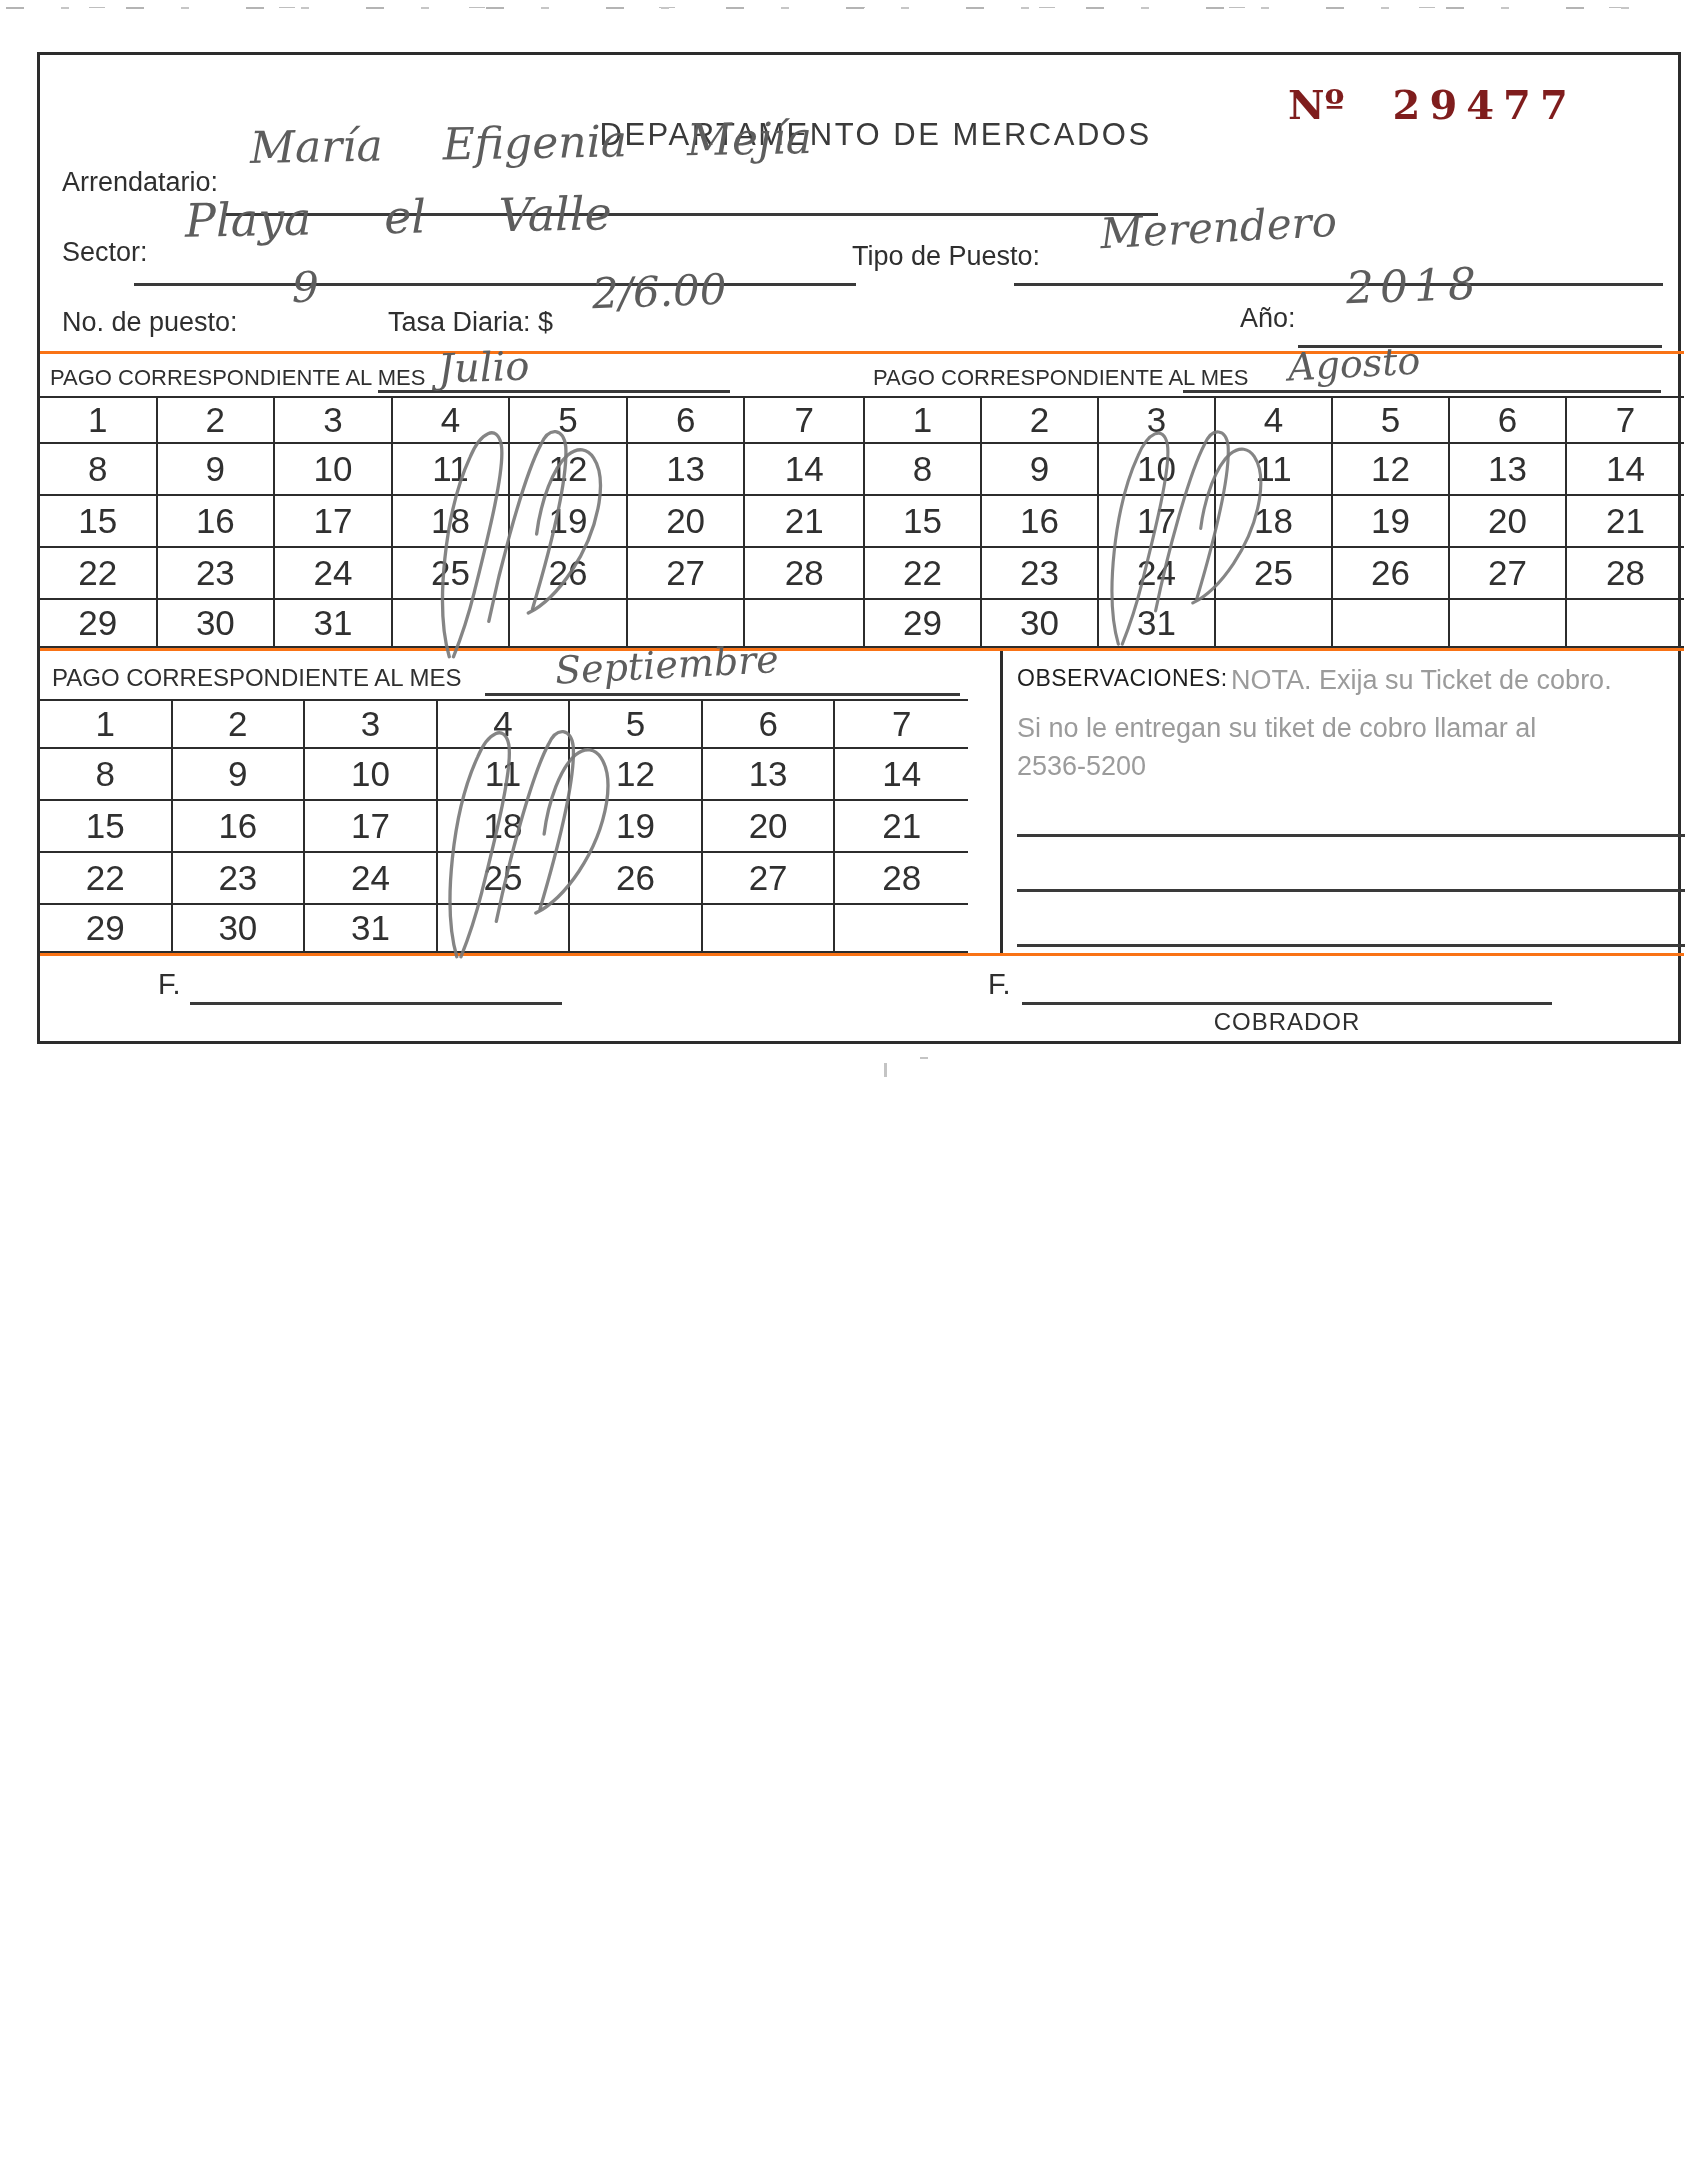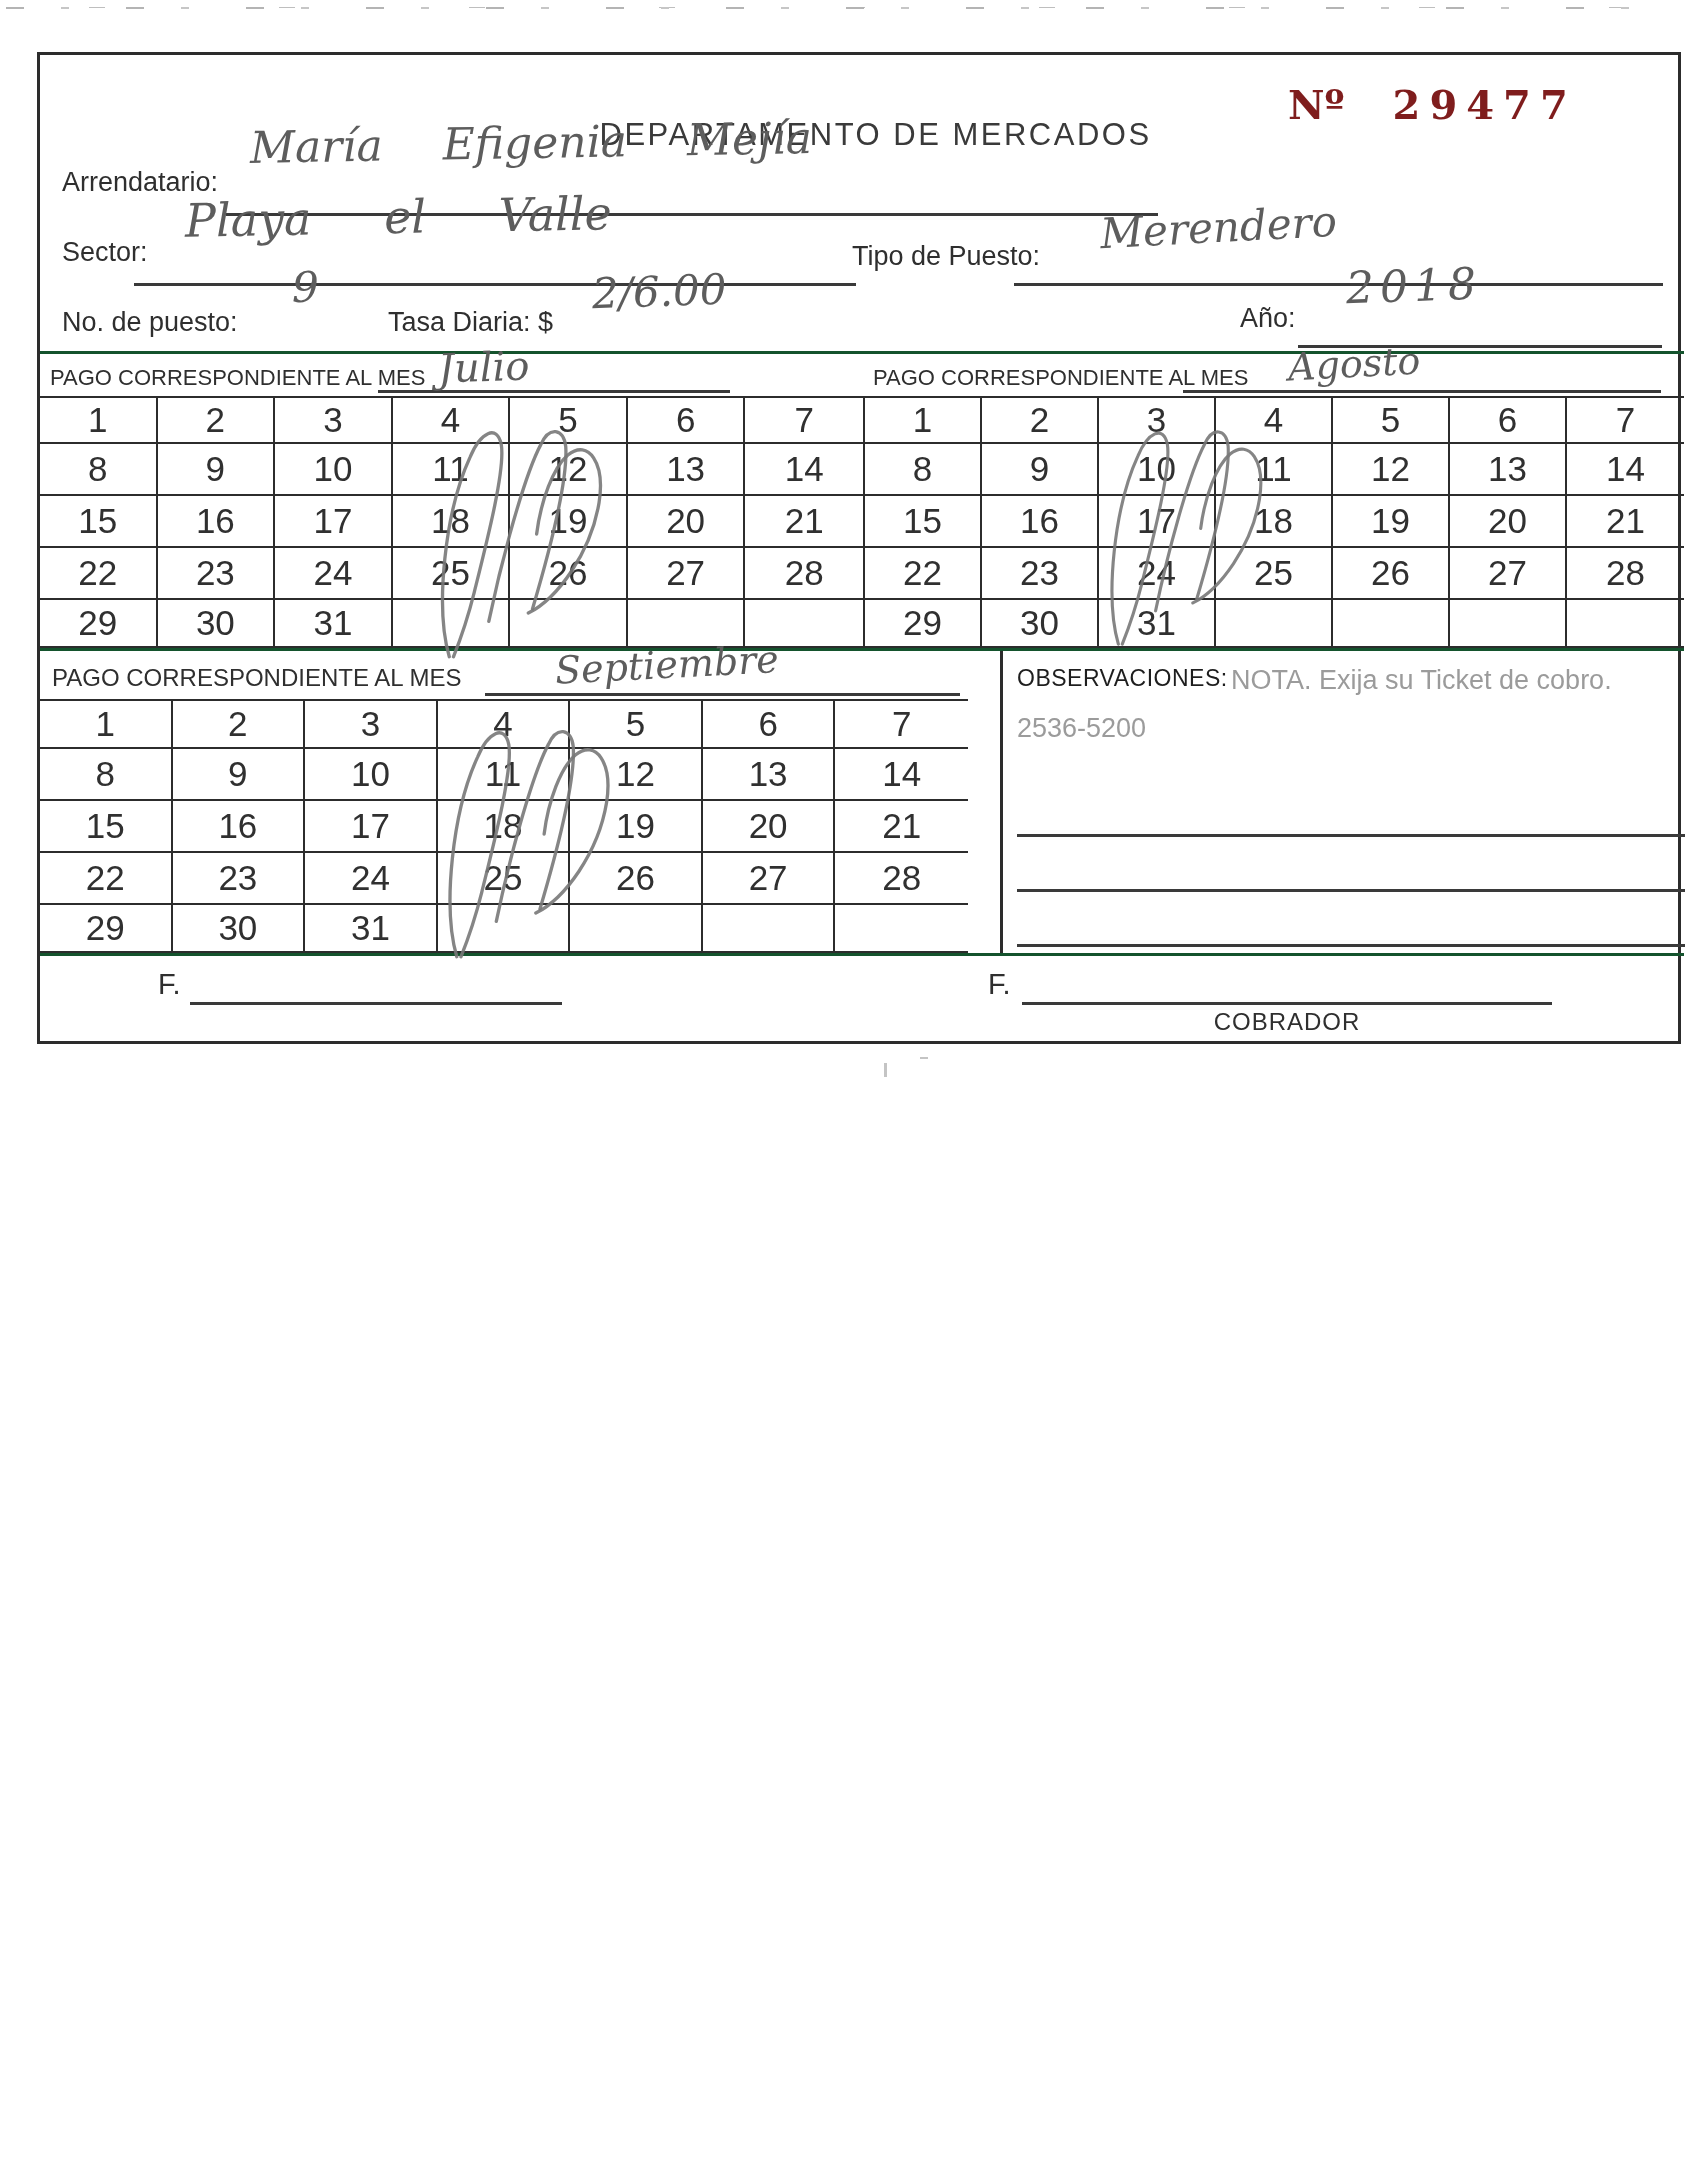--- a/index.html
+++ b/index.html
@@ -35,21 +35,21 @@
 
   .field-label { font-size:27px; color:#2f2f2f; white-space:nowrap; }
   .uline { border-bottom:3px solid #3a3a3a; height:0; }
 
   .hand {
     font-family:"DejaVu Serif", serif; font-style:italic; color:#5d5d5d;
     white-space:nowrap;
   }
 
   
-  .band { position:absolute; left:0; width:1644px; border-top:3px solid #14532d; }
+  .band { position:absolute; left:0; width:1644px; border-top:3px solid #f97316; }
   .cal-head-label { font-size:22px; color:#2f2f2f; white-space:nowrap; }
   .cal-grid {
     position:absolute; display:grid; grid-template-columns:repeat(7,1fr);
     border-top:2px solid #2c2c2c;
   }
   .day-cell {
     border-right:2px solid #2c2c2c; border-bottom:2px solid #2c2c2c;
     display:flex; align-items:center; justify-content:center;
     font-size:35px; color:#303030; background:transparent;
   }
@@ -235,20 +235,21 @@
         <div class="day-cell"></div>
         <div class="day-cell"></div>
         <div class="day-cell"></div>
         <div class="day-cell"></div>
       </div>
 
     <div id="obs-box" style="left:928px; top:0; width:716px; height:305px;margin-left:32px;">
       <span id="obs-label" class="abs" style="left:14px; top:14px;">OBSERVACIONES:</span>
       <span id="obs-nota" class="abs gray-note" style="left:228px; top:14px;">NOTA. Exija su Ticket  de cobro.</span>
       <div id="obs-msg" class="abs gray-note" style="left:14px; top:58px;">
+        <div>Si no le entregan su tiket de cobro llamar al</div>
         <div>2536-5200</div>
       </div>
       <div class="ruled-line" style="left:14px; top:183px; width:668px;"></div>
       <div class="ruled-line" style="left:14px; top:238px; width:668px;"></div>
       <div class="ruled-line" style="left:14px; top:293px; width:668px;"></div>
     </div>
   </div>
 
   <div class="band" style="top:898px; height:88px;">
     <span class="abs f-label" style="left:118px; top:12px;">F.</span>

